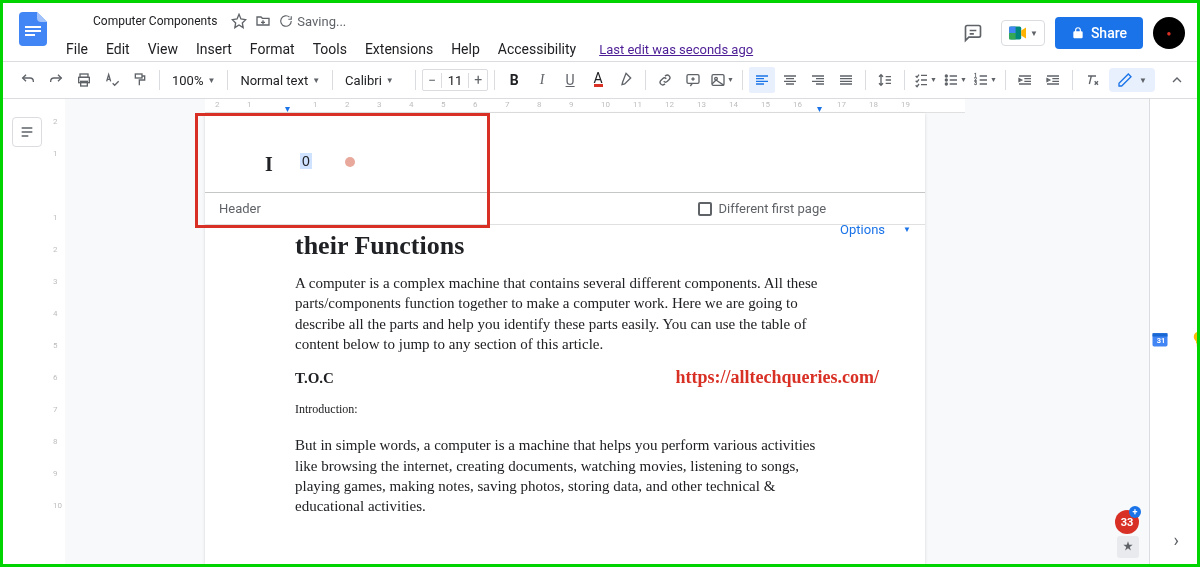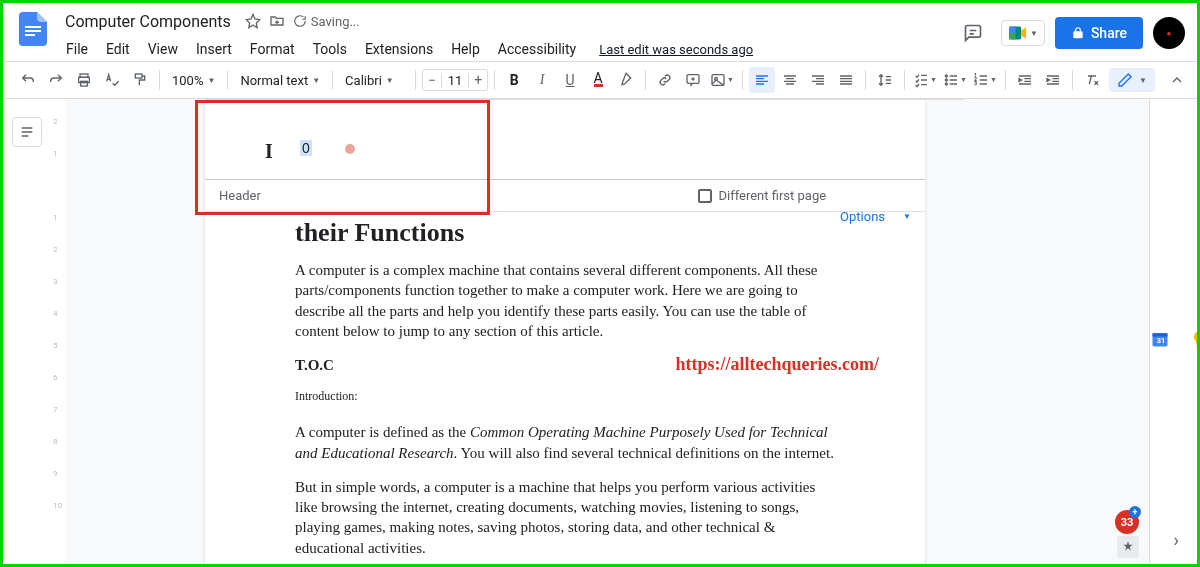--- a/index.html
+++ b/index.html
@@ -2,26 +2,26 @@
 <html><head>
 <meta charset="utf-8">
 <style>
 * { box-sizing: border-box; margin: 0; padding: 0; }
 body { font-family: "Google Sans", Roboto, Arial, sans-serif; font-size: 13px; color: #202124; background: #fff; width: 1200px; height: 567px; overflow: hidden; position: relative; border: 3px solid #00d400; }
 .topbar { display: flex; align-items: flex-start; padding: 6px 12px 0 12px; height: 58px; }
 .docs-logo { width: 36px; height: 36px; display: flex; align-items: center; justify-content: center; margin-right: 8px; margin-top: 2px; }
 .docs-logo svg { width: 28px; height: 34px; }
 .title-area { flex: 1; }
 .title-row { display: flex; align-items: center; gap: 8px; height: 24px; }
-.doc-title { font-size: 16px; color: #202124; padding: 2px 6px; }
+.doc-title { font-size: 12px; color: #202124; padding: 2px 6px; margin-left: 28px; }
 .title-icon { color: #5f6368; display: inline-flex; align-items: center; cursor: pointer; }
 .saving { color: #5f6368; font-size: 13px; display: flex; align-items: center; gap: 4px; }
 .menubar { display: flex; gap: 4px; margin-top: 4px; align-items: center; }
 .menu-item { padding: 4px 7px; color: #202124; font-size: 14px; cursor: pointer; border-radius: 4px; }
-.last-edit { color: #0f172a; text-decoration: underline; font-size: 13px; margin-left: 12px; cursor: pointer; }
+.last-edit { color: #4c1d95; text-decoration: underline; font-size: 13px; margin-left: 12px; cursor: pointer; }
 .top-right { display: flex; align-items: center; gap: 10px; margin-top: 6px; }
 .icon-btn { width: 36px; height: 36px; border-radius: 50%; display: flex; align-items: center; justify-content: center; cursor: pointer; color: #5f6368; }
 .meet-btn { display: flex; align-items: center; gap: 2px; padding: 4px 6px; border-radius: 4px; border: 1px solid #dadce0; cursor: pointer; }
 .share-btn { background: #1a73e8; color: #fff; border-radius: 4px; padding: 8px 16px; font-size: 14px; font-weight: 500; display: flex; align-items: center; gap: 6px; cursor: pointer; }
 .avatar { width: 32px; height: 32px; border-radius: 50%; background: #000; display: flex; align-items: center; justify-content: center; color: #d93025; font-size: 8px; font-weight: bold; cursor: pointer; }
 .toolbar { display: flex; align-items: center; padding: 4px 12px; border-top: 1px solid #dadce0; border-bottom: 1px solid #dadce0; height: 38px; gap: 2px; }
 .tb-btn { min-width: 26px; height: 26px; display: flex; align-items: center; justify-content: center; cursor: pointer; color: #5f6368; border-radius: 2px; padding: 0 2px; }
 .tb-sep { width: 1px; height: 20px; background: #dadce0; margin: 0 4px; }
 .tb-select { display: flex; align-items: center; gap: 4px; padding: 2px 6px; cursor: pointer; font-size: 13px; color: #202124; }
 .tb-select .arrow { font-size: 8px; color: #5f6368; }
@@ -388,21 +388,20 @@
         </div>
       </div>
 
       <div class="annot-box" style="left:-10px; top:0; width:295px; height:115px"></div>
 
       <div class="doc-body">
         <h1>their Functions</h1>
         <p>A computer is a complex machine that contains several different components. All these parts/components function together to make a computer work. Here we are going to describe all the parts and help you identify these parts easily. You can use the table of content below to jump to any section of this article.</p>
         <p class="toc">T.O.C</p>
         <h2>Introduction:</h2>
-        <p><span>A computer is defined as the </span><span class="em">Common Operating Machine Purposely Used for Technical and Educational Research</span><span>. You will also find several technical definitions on the internet.</span></p>
         <p>But in simple words, a computer is a machine that helps you perform various activities like browsing the internet, creating documents, watching movies, listening to songs, playing games, making notes, saving photos, storing data, and other technical &amp; educational activities.</p>
 
       </div>
       <div class="watermark">https://alltechqueries.com/</div>
     </div>
   </div>
 
   <div class="side-right">
     <div class="side-icon">
         <svg width="20" height="20" viewBox="0 0 24 24">

